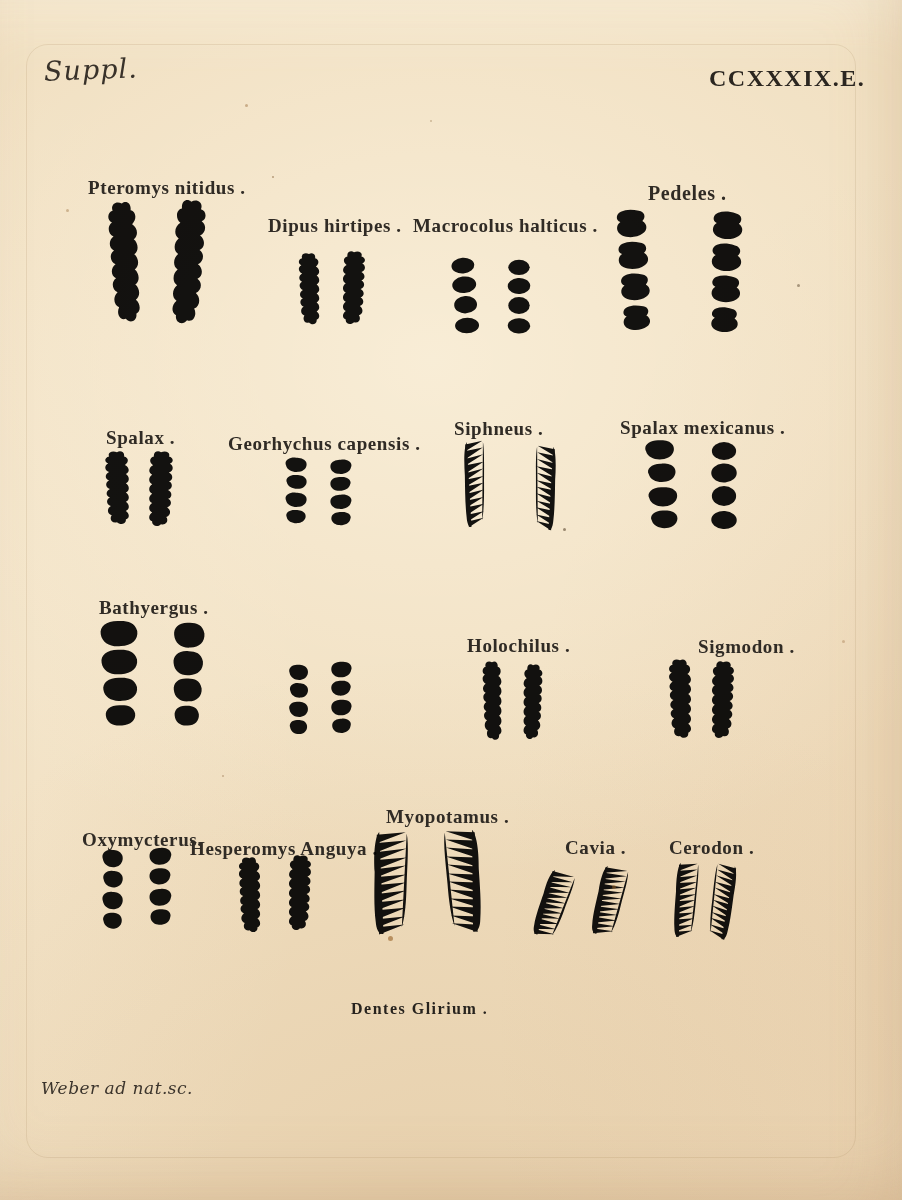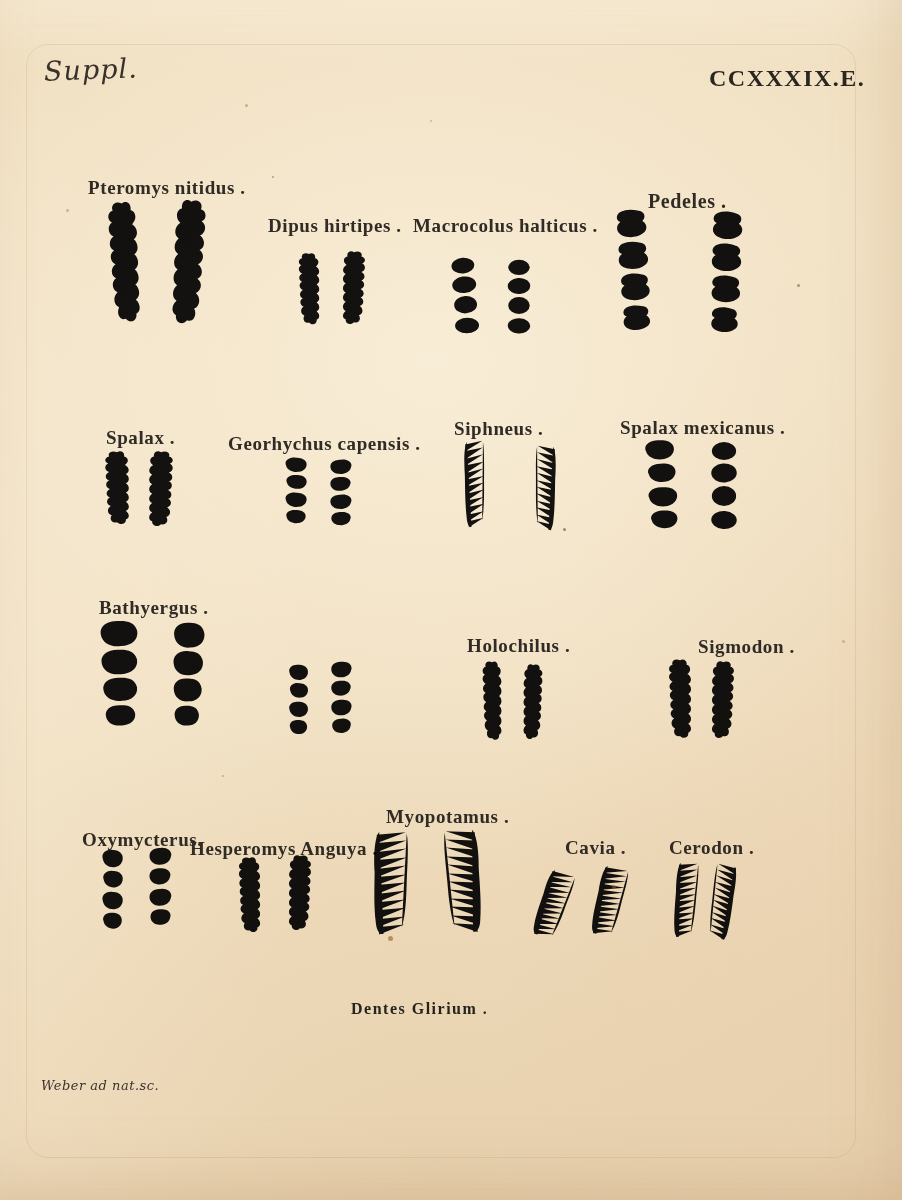--- a/index.html
+++ b/index.html
@@ -36,21 +36,21 @@
   }
   .plate-no{
     left:709px;top:65px;font-size:24px;font-weight:700;
     letter-spacing:1.5px;color:#2b2620;
   }
   .caption{
     left:351px;top:1000px;font-size:16px;font-weight:700;
     letter-spacing:1.5px;color:#262argb21f;color:#27231e;
   }
   .credit{
-    left:41px;top:1078px;font-size:13px;font-style:italic;
+    left:41px;top:1078px;font-size:17px;font-style:italic;
     font-family:"DejaVu Serif", serif;color:#3b342c;letter-spacing:0.5px;
   }
   .lbl{
     position:absolute;white-space:nowrap;
     font-weight:700;font-size:19px;color:#302b25;
     letter-spacing:0.6px;
   }
   .teeth{position:absolute;color:#5e7073;opacity:0.92;}
   .ink-dark{color:#4e5b61;}
   .ink-light{color:#7a8a8c;}
@@ -143,21 +143,21 @@
     </svg>
 
   <div class="lbl" style="left:413px;top:215px;">Macrocolus halticus .</div>
   <svg class="teeth" style="left:449px;top:256px;width:32px;height:80px;transform:rotate(-4deg);">
       <use href="#molar-ovals"></use>
     </svg>
   <svg class="teeth" style="left:504px;top:258px;width:30px;height:78px;">
       <use href="#molar-ovals"></use>
     </svg>
 
-  <div class="lbl" style="left:648px;top:190px;font-size:20px;">Pedeles .</div>
+  <div class="lbl" style="left:648px;top:182px;font-size:20px;">Pedeles .</div>
   <svg class="teeth ink-light" style="left:616px;top:208px;width:36px;height:128px;transform:rotate(-3deg);">
       <use href="#molar-bees"></use>
     </svg>
   <svg class="teeth ink-light" style="left:708px;top:210px;width:36px;height:128px;transform:rotate(2deg);">
       <use href="#molar-bees"></use>
     </svg>
 
   <div class="lbl" style="left:106px;top:427px;">Spalax .</div>
   <svg class="teeth ink-dark" style="left:102px;top:450px;width:30px;height:78px;">
       <use href="#molar-scribble"></use>

